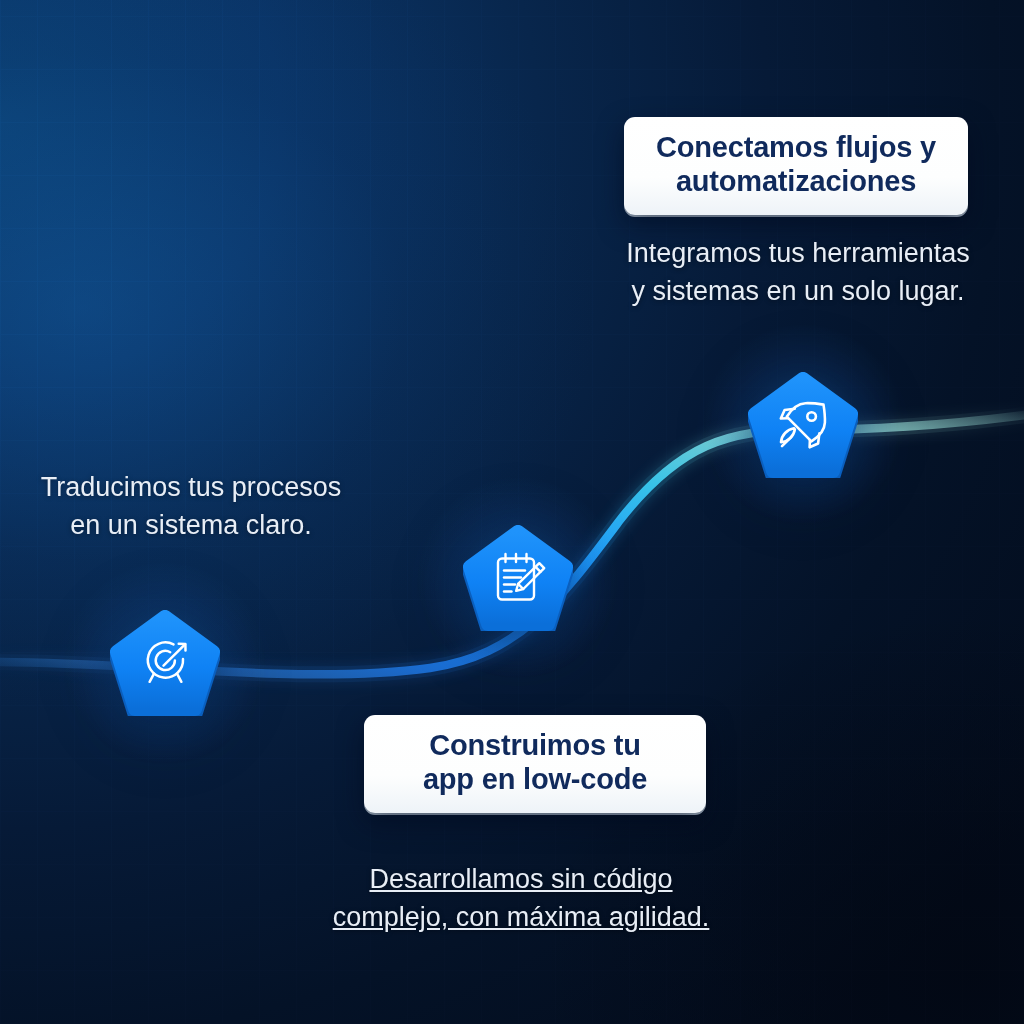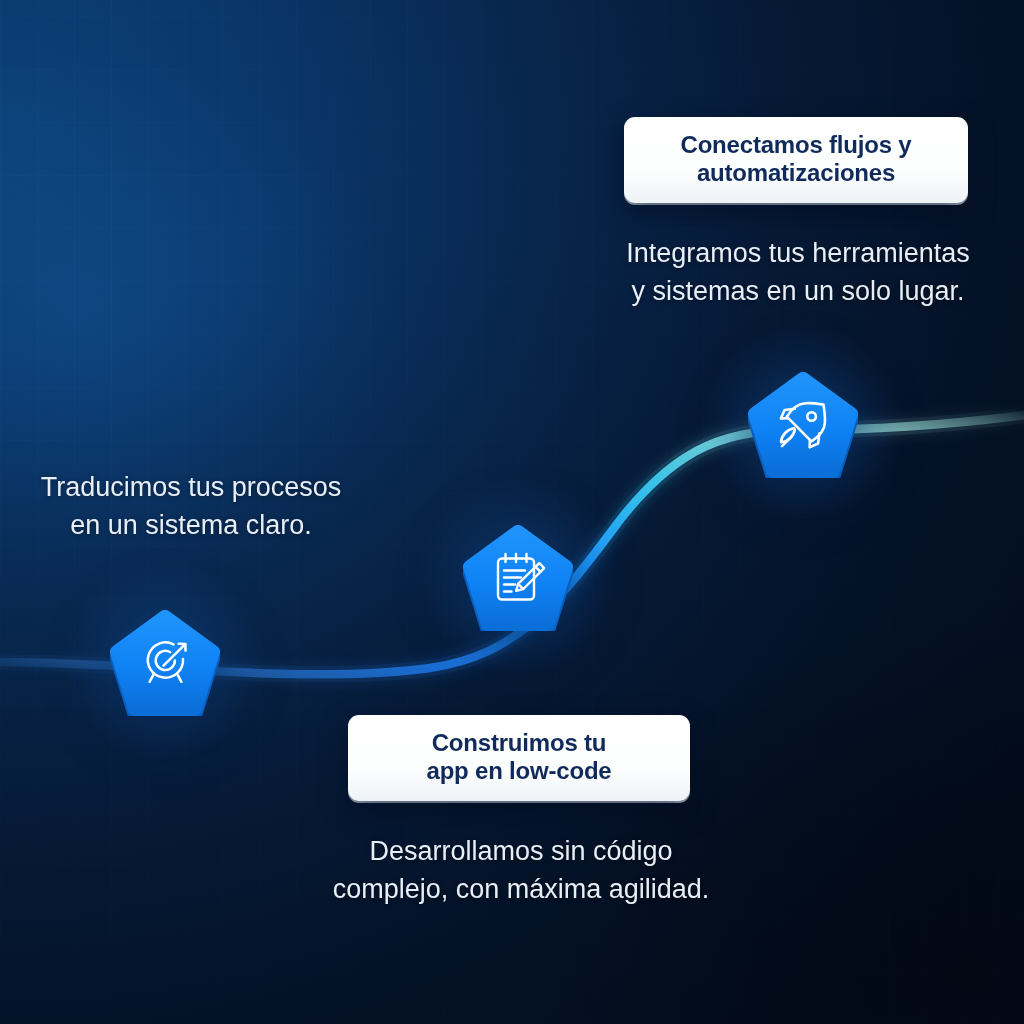--- a/index.html
+++ b/index.html
@@ -54,21 +54,21 @@
     background: linear-gradient(180deg, #ffffff 0%, #fdfefe 62%, #eef3f8 100%);
     border-radius: 11px;
     box-shadow: 0 10px 26px rgba(0, 10, 30, 0.55),
                 0 2px 0 rgba(190, 205, 220, 0.9);
     padding: 14px 18px 16px;
     text-align: center;
   }
   .card-title {
     color: #102a5c;
     font-weight: bold;
-    font-size: 24px;
+    font-size: 29px;
     line-height: 1.17;
     letter-spacing: -0.2px;
     white-space: pre-line;
   }
   .caption {
     position: absolute;
     color: #e8eef6;
     font-size: 27px;
     line-height: 1.42;
     text-align: center;
@@ -228,20 +228,20 @@
         <path d="M10.0 33.5 L21.0 33.5"></path>
         <path d="M10.0 40.5 L17.5 40.5"></path>
 
         <path d="M45.3 12.2 L50.2 17.1 L29.3 38.0 L22.2 39.9 L24.1 32.8 Z"></path>
         <path d="M41.6 15.9 L46.5 20.8"></path>
         <path d="M24.1 32.8 L29.3 38.0"></path>
       </g>
     </svg>
   </div>
 
-  <div class="card" data-interactable="true" style="left:348px; top:715px; width:342px;">
+  <div class="card" data-interactable="true" style="left:364px; top:715px; width:342px;">
     <div class="card-title" data-interactable="false">Construimos tu
 app en low-code</div>
   </div>
-  <div class="caption" data-interactable="false" style="left:330px; top:832px; width:382px;">Desarrollamos sin código
+  <div class="caption" data-interactable="false" style="left:330px; top:860px; width:382px;text-decoration:underline;">Desarrollamos sin código
 complejo, con máxima agilidad.</div>
 
 </div>
 
 </body></html>

